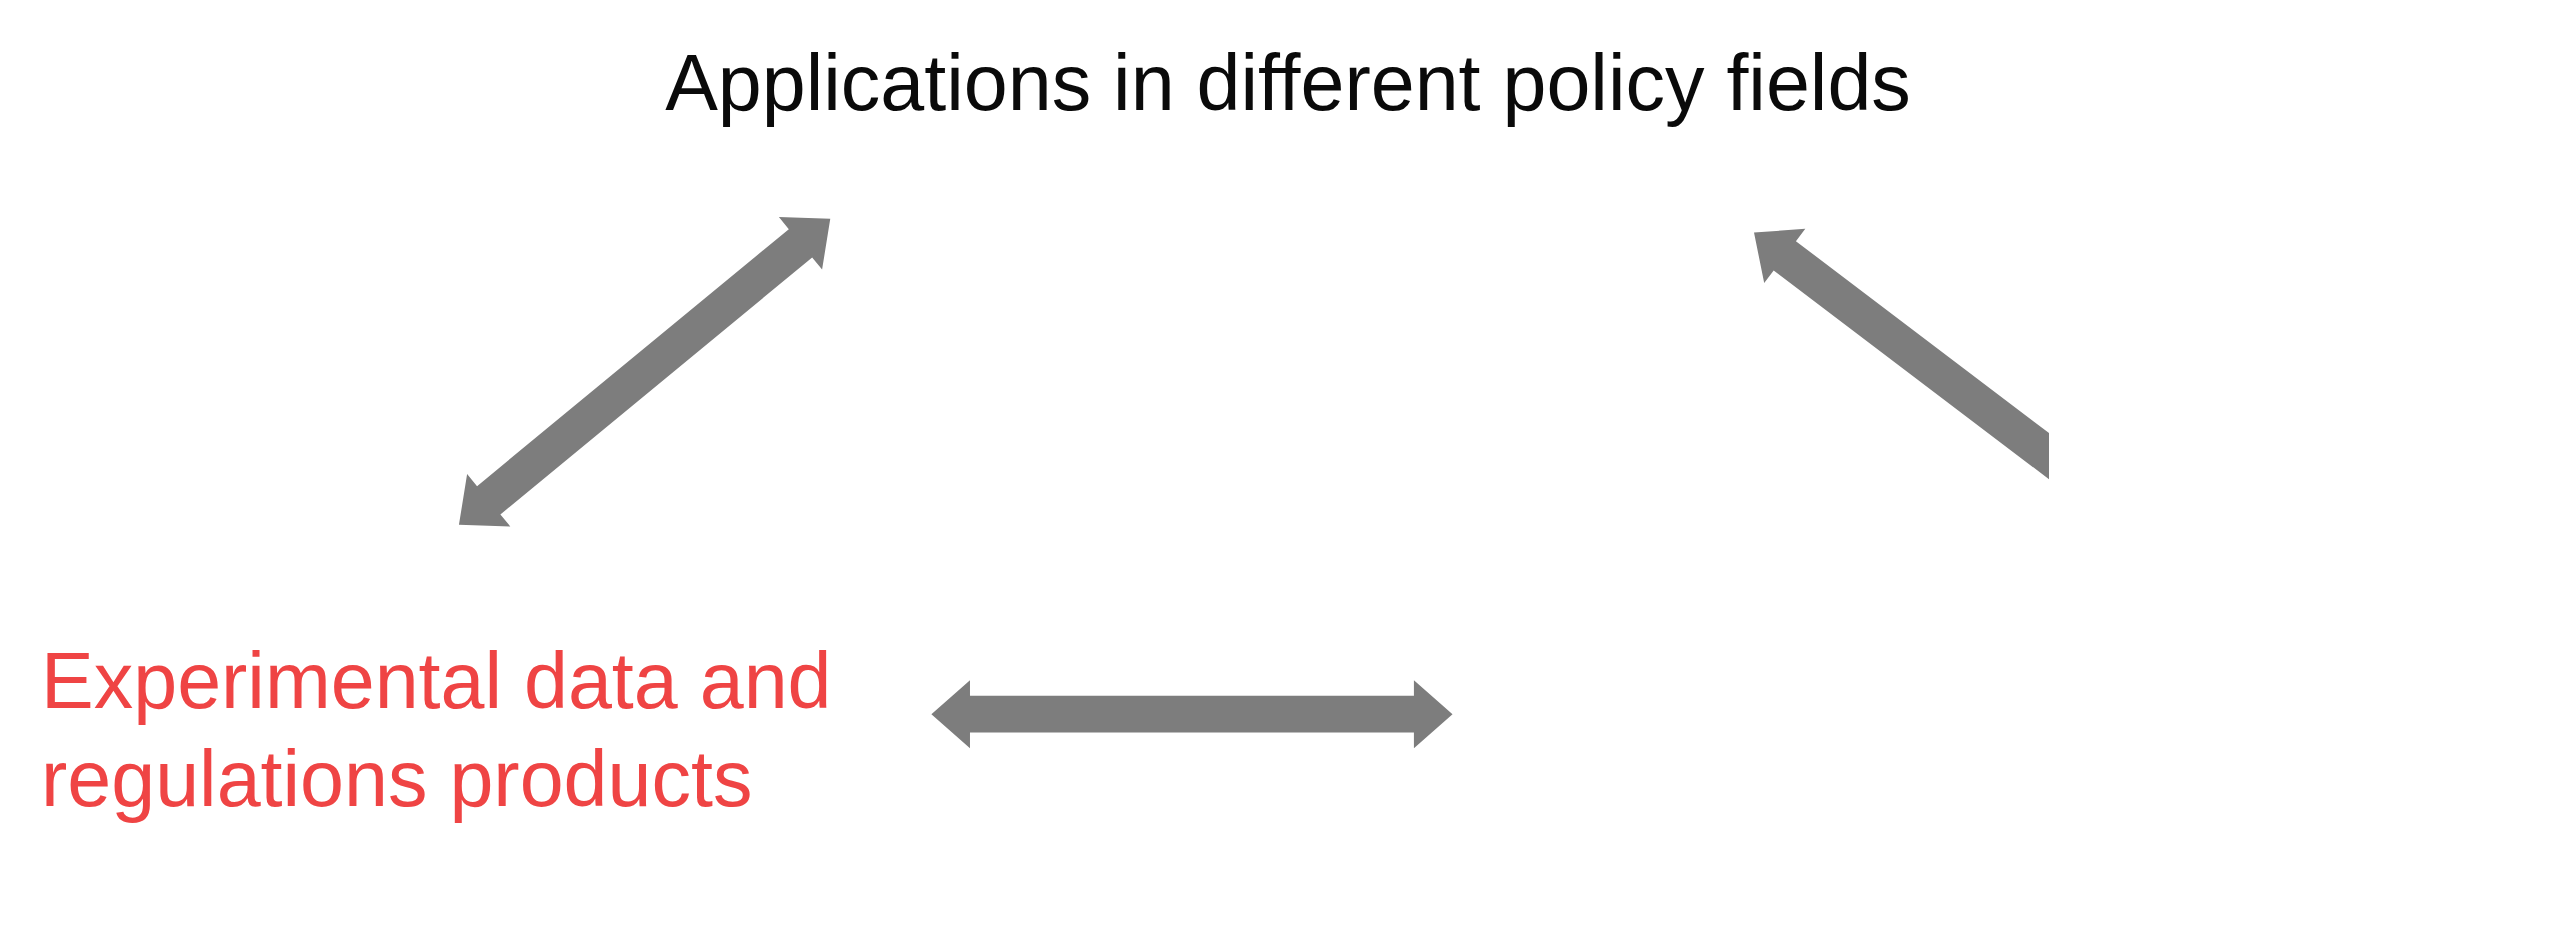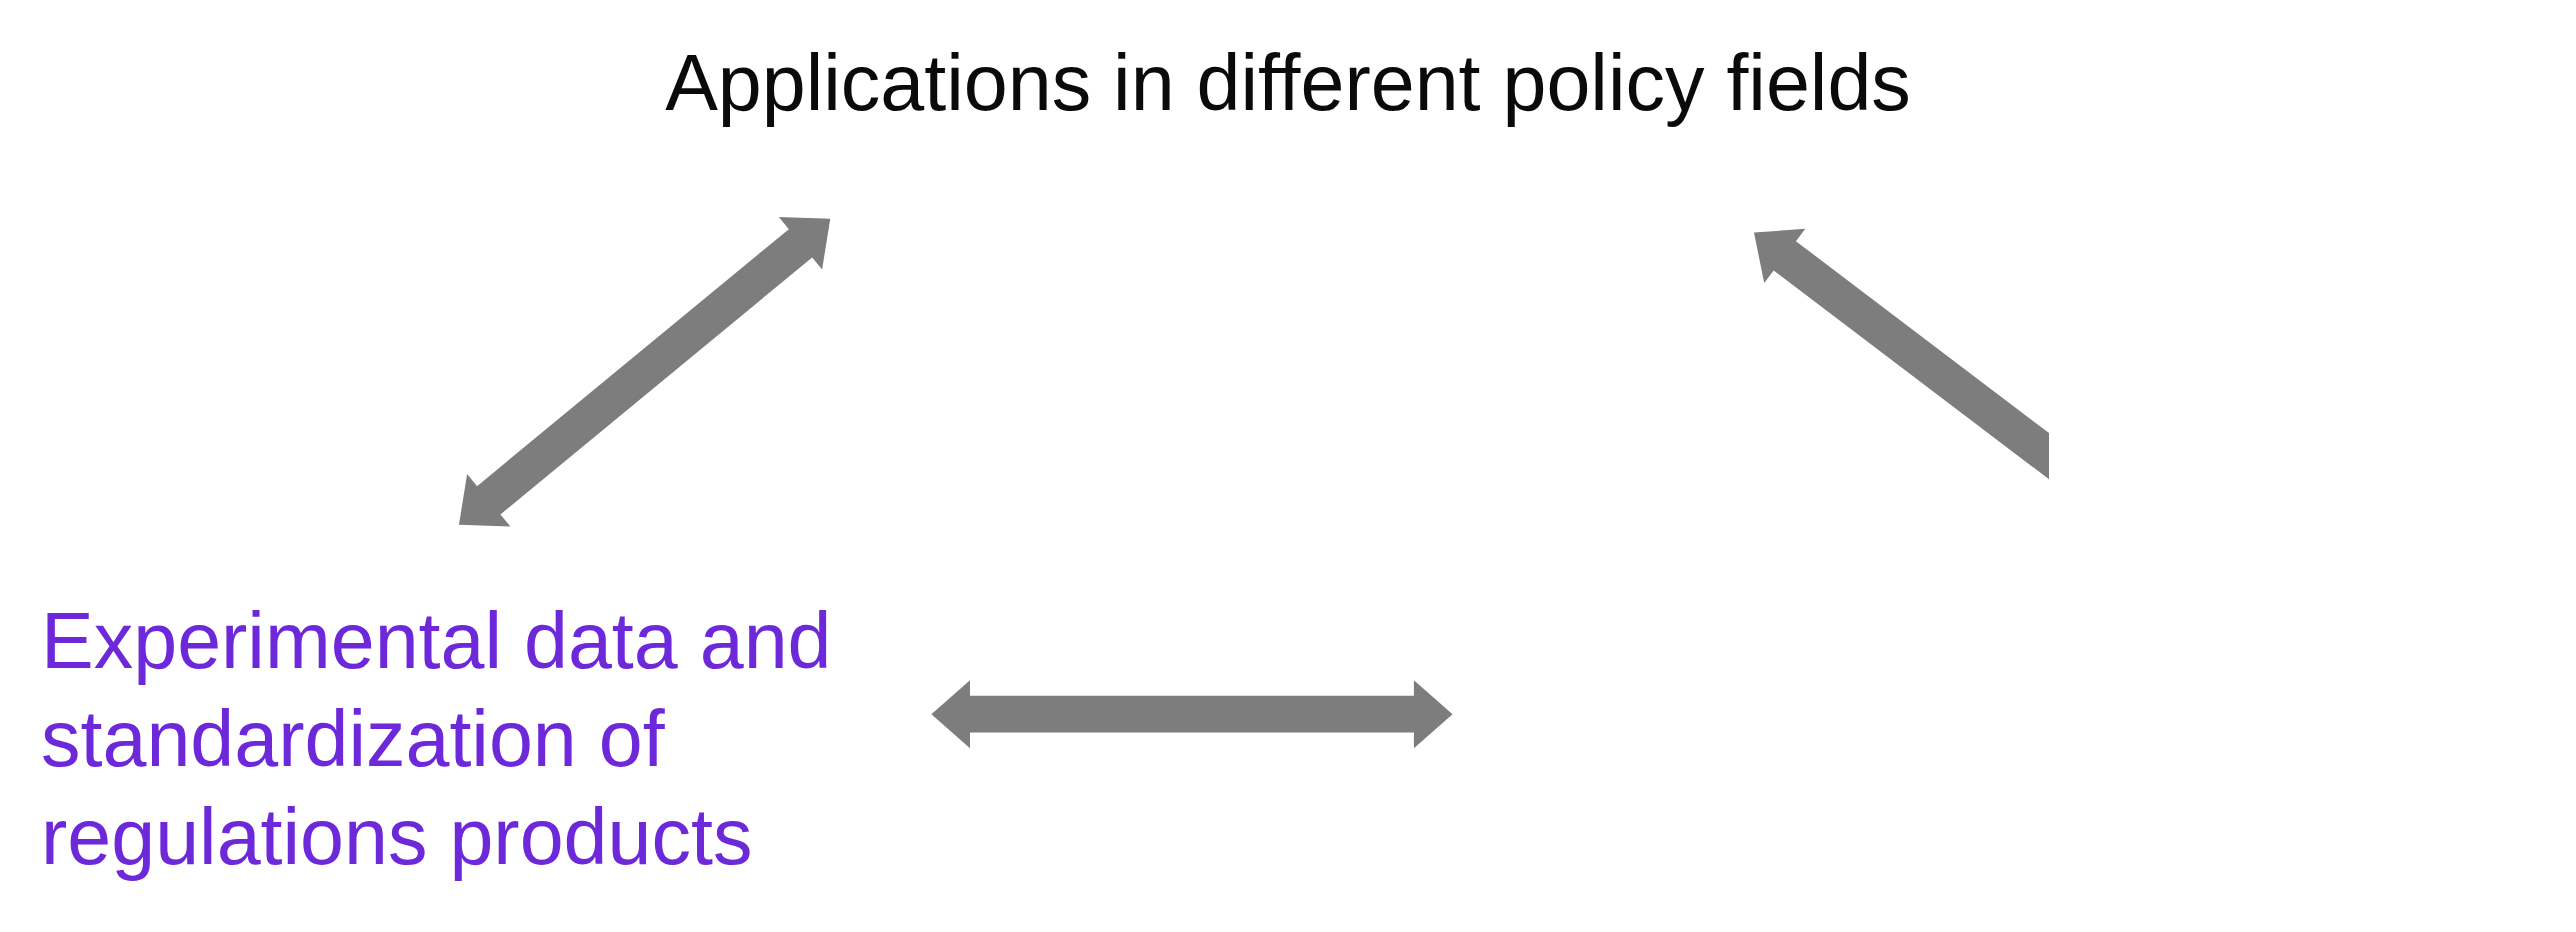--- a/index.html
+++ b/index.html
@@ -55,21 +55,20 @@
   <svg class="arrows-layer" id="arrows-layer" viewBox="0 0 2802 1014">
       <polygon points="903.0,238.0 847.1,236.2 857.9,249.3 518.7,528.9 507.9,515.7 499.0,571.0 554.9,572.8 544.1,559.7 883.3,280.1 894.1,293.3" fill="#7d7d7d"></polygon>
       <polygon points="1908.0,253.0 1919.1,307.9 1929.4,294.3 2271.4,553.6 2261.2,567.1 2317.0,563.0 2305.9,508.1 2295.6,521.7 1953.6,262.4 1963.8,248.9" fill="#7d7d7d"></polygon>
       <polygon points="1013.0,777.0 1055.0,814.0 1055.0,797.0 1538.0,797.0 1538.0,814.0 1580.0,777.0 1538.0,740.0 1538.0,757.0 1055.0,757.0 1055.0,740.0" fill="#7d7d7d"></polygon>
     </svg>
 
   <div class="node node-top" style="color: rgb(10, 10, 10);">
     <div>Applications in different policy fields</div>
   </div>
 
-  <div class="node node-bottom-left" style="color: #6d28d9;">
+  <div class="node node-bottom-left" style="color: #ef4444; margin-top: 40px;">
     <div>Experimental data and</div>
-    <div>standardization of</div>
     <div>regulations products</div>
   </div>
 
 
 </div>
 
 
 </body></html>

